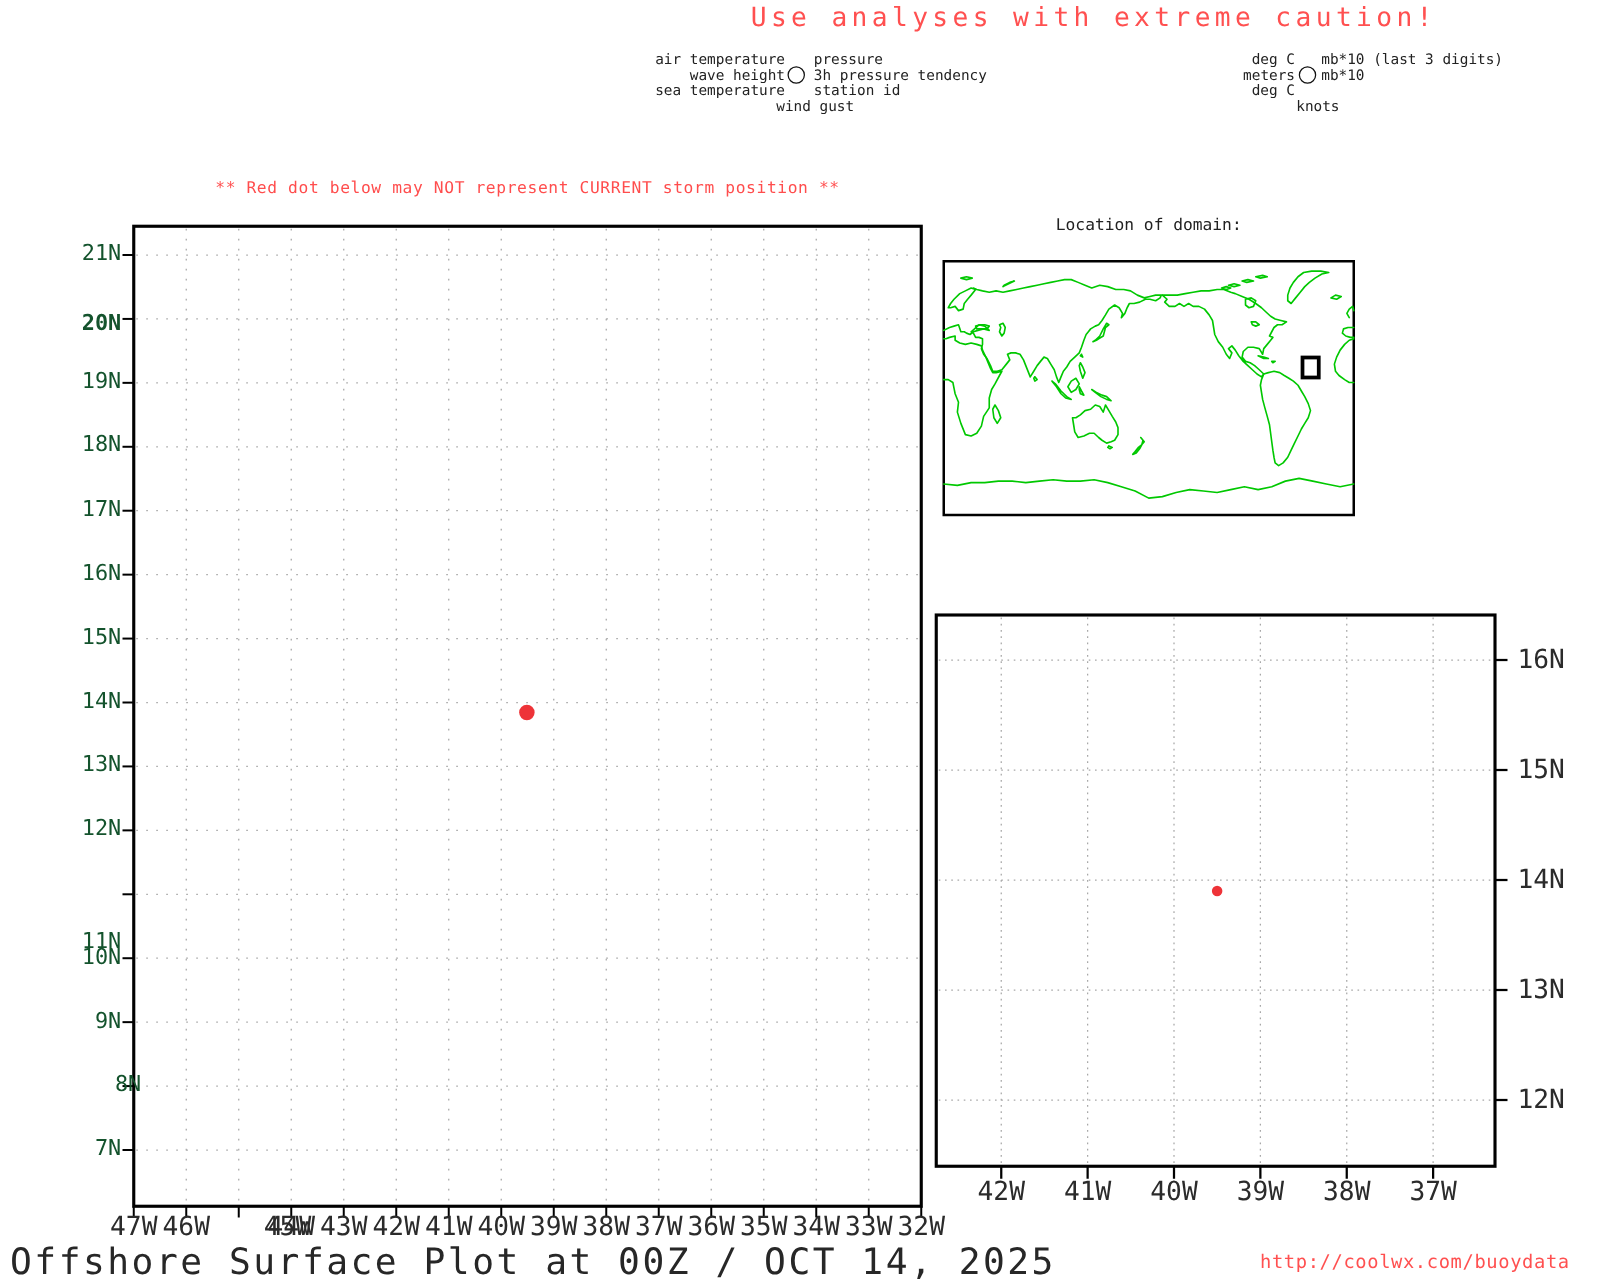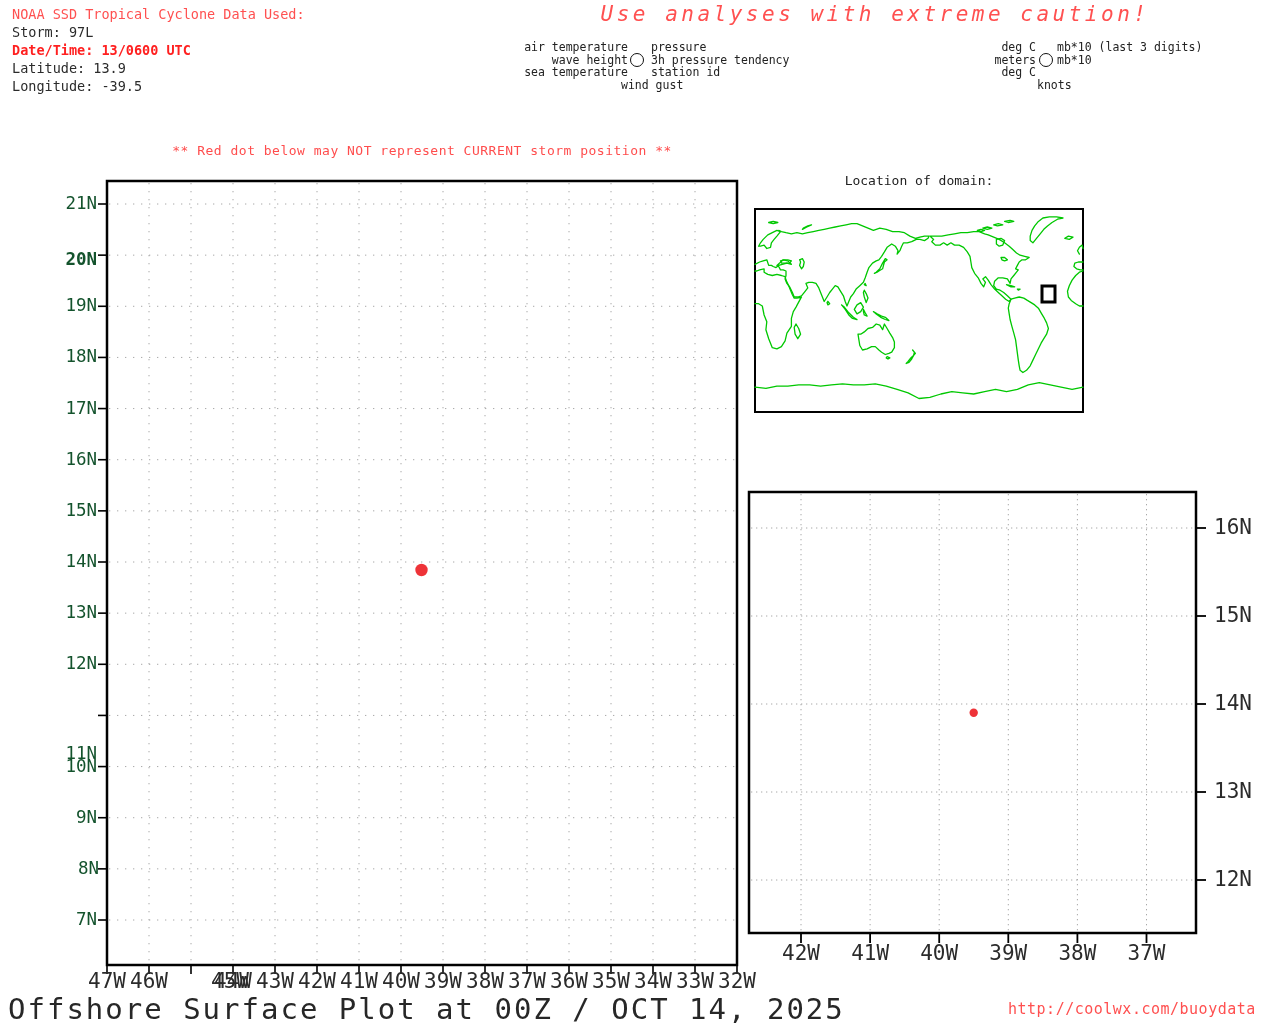--- a/index.html
+++ b/index.html
@@ -13,21 +13,21 @@
   .abs { position:absolute; white-space:nowrap; }
   #plot-layer { position:absolute; left:0; top:0; width:1280px; height:1024px; pointer-events:none; }
 
   
   #hdr-left { left:12px; top:5px; font-size:13.5px; line-height:18px; }
   .red-soft  { color:#ff5050; }
   .red-bold  { color:#ff2020; font-weight:bold; }
 
   
   #caution { left:600px; top:2px; width:550px; text-align:center;
-             font-size:21px; letter-spacing:3.5px; color:#ff5050;font-style:italic; }
+             font-size:21px; letter-spacing:3.5px; color:#ff5050; }
 
   
   .leg { font-size:11.5px; line-height:12.5px; color:#222; }
   .leg-col-l { text-align:right; }
   .leg-circle { position:absolute; width:14px; height:14px; border:1.5px solid #111;
                 border-radius:50%; background:#fff; }
 
   
   #warning { left:107px; top:143px; width:630px; text-align:center;
              font-size:13px; letter-spacing:.5px; color:#ff4d4d; }
@@ -169,27 +169,20 @@
       <polyline points="1017.4,289.1 1020.1,289.1 1018.3,290.2 1017.4,289.1" fill="none" stroke="#00c800" stroke-width="1.3" stroke-linejoin="round" stroke-linecap="round"></polyline>
       <polyline points="755.0,387.2 765.9,388.3 776.9,386.1 787.8,386.1 798.7,384.9 809.7,384.9 820.6,386.1 831.5,384.9 842.5,383.8 853.4,384.9 864.3,384.9 875.3,383.8 886.2,386.1 897.1,389.4 908.1,392.8 919.0,398.5 929.9,397.3 940.9,394.0 951.8,391.7 962.7,392.8 973.7,394.0 984.6,391.7 995.5,389.4 1006.5,391.7 1017.4,389.4 1028.3,384.9 1039.3,382.7 1050.2,384.9 1061.1,387.2 1072.1,389.4 1083.0,387.2" fill="none" stroke="#00c800" stroke-width="1.3" stroke-linejoin="round" stroke-linecap="round"></polyline>
       <polyline points="1001.0,257.5 1004.6,257.5 1007.4,259.8 1004.6,260.9 1001.9,259.8 1001.0,257.5" fill="none" stroke="#00c800" stroke-width="1.3" stroke-linejoin="round" stroke-linecap="round"></polyline>
       <polyline points="827.9,301.5 829.7,303.7 827.9,304.9 827.0,302.6 827.9,301.5" fill="none" stroke="#00c800" stroke-width="1.3" stroke-linejoin="round" stroke-linecap="round"></polyline>
       <polyline points="865.2,283.4 866.2,285.7 864.3,284.6 865.2,283.4" fill="none" stroke="#00c800" stroke-width="1.3" stroke-linejoin="round" stroke-linecap="round"></polyline>
       <polyline points="802.4,229.3 806.9,227.0 811.5,224.8 807.8,225.9 803.3,228.2 802.4,229.3" fill="none" stroke="#00c800" stroke-width="1.3" stroke-linejoin="round" stroke-linecap="round"></polyline>
       <polyline points="768.7,222.5 773.2,221.4 777.8,222.5 773.2,223.7 768.7,222.5" fill="none" stroke="#00c800" stroke-width="1.3" stroke-linejoin="round" stroke-linecap="round"></polyline>
       <rect x="1042" y="286" width="13" height="16" fill="none" stroke="#000" stroke-width="3"></rect>
     </svg>
 
-  <div class="abs" id="hdr-left">
-    <div class="red-soft">NOAA SSD Tropical Cyclone Data Used:</div>
-    <div>Storm: 97L</div>
-    <div class="red-bold">Date/Time: 13/0600 UTC</div>
-    <div>Latitude: 13.9</div>
-    <div>Longitude: -39.5</div>
-  </div>
 
   <div class="abs" id="caution">Use analyses with extreme caution!</div>
 
   <div class="abs leg leg-col-l" id="stn-left" style="left:430px; top:41px; width:198px;">
       <div>air temperature</div>
       <div>wave height</div>
       <div>sea temperature</div>
     </div>
   <span class="leg-circle" style="left:630px; top:53px;"></span>
   <div class="abs leg" id="stn-right" style="left:651px; top:41px;">
@@ -222,21 +215,21 @@
       <div class="ax-main-lat" style="left: 39px; top: 346.429px;">18N</div>
       <div class="ax-main-lat" style="left: 39px; top: 397.572px;">17N</div>
       <div class="ax-main-lat" style="left: 39px; top: 448.715px;">16N</div>
       <div class="ax-main-lat" style="left: 39px; top: 499.858px;">15N</div>
       <div class="ax-main-lat" style="left: 39px; top: 551.001px;">14N</div>
       <div class="ax-main-lat" style="left: 39px; top: 602.144px;">13N</div>
       <div class="ax-main-lat" style="left: 39px; top: 653.287px;">12N</div>
       <div class="ax-main-lat" style="left: 39px; top: 743px;">11N</div>
       <div class="ax-main-lat" style="left: 39px; top: 755.573px;">10N</div>
       <div class="ax-main-lat" style="left: 39px; top: 806.716px;">9N</div>
-      <div class="ax-main-lat" style="left: 41px; top: 857.859px;">8N</div>
+      <div class="ax-main-lat" style="left: 55px; top: 857.859px;">8N</div>
       <div class="ax-main-lat" style="left: 39px; top: 909.002px;">7N</div>
       <div class="ax-main-lon" style="left: 77px; top: 969px;">47W</div>
       <div class="ax-main-lon" style="left: 119px; top: 969px;">46W</div>
       <div class="ax-main-lon" style="left: 161px; top: 969px; margin-left: 39px;">45W</div>
       <div class="ax-main-lon" style="left: 203px; top: 969px;">44W</div>
       <div class="ax-main-lon" style="left: 245px; top: 969px;">43W</div>
       <div class="ax-main-lon" style="left: 287px; top: 969px;">42W</div>
       <div class="ax-main-lon" style="left: 329px; top: 969px;">41W</div>
       <div class="ax-main-lon" style="left: 371px; top: 969px;">40W</div>
       <div class="ax-main-lon" style="left: 413px; top: 969px;">39W</div>

